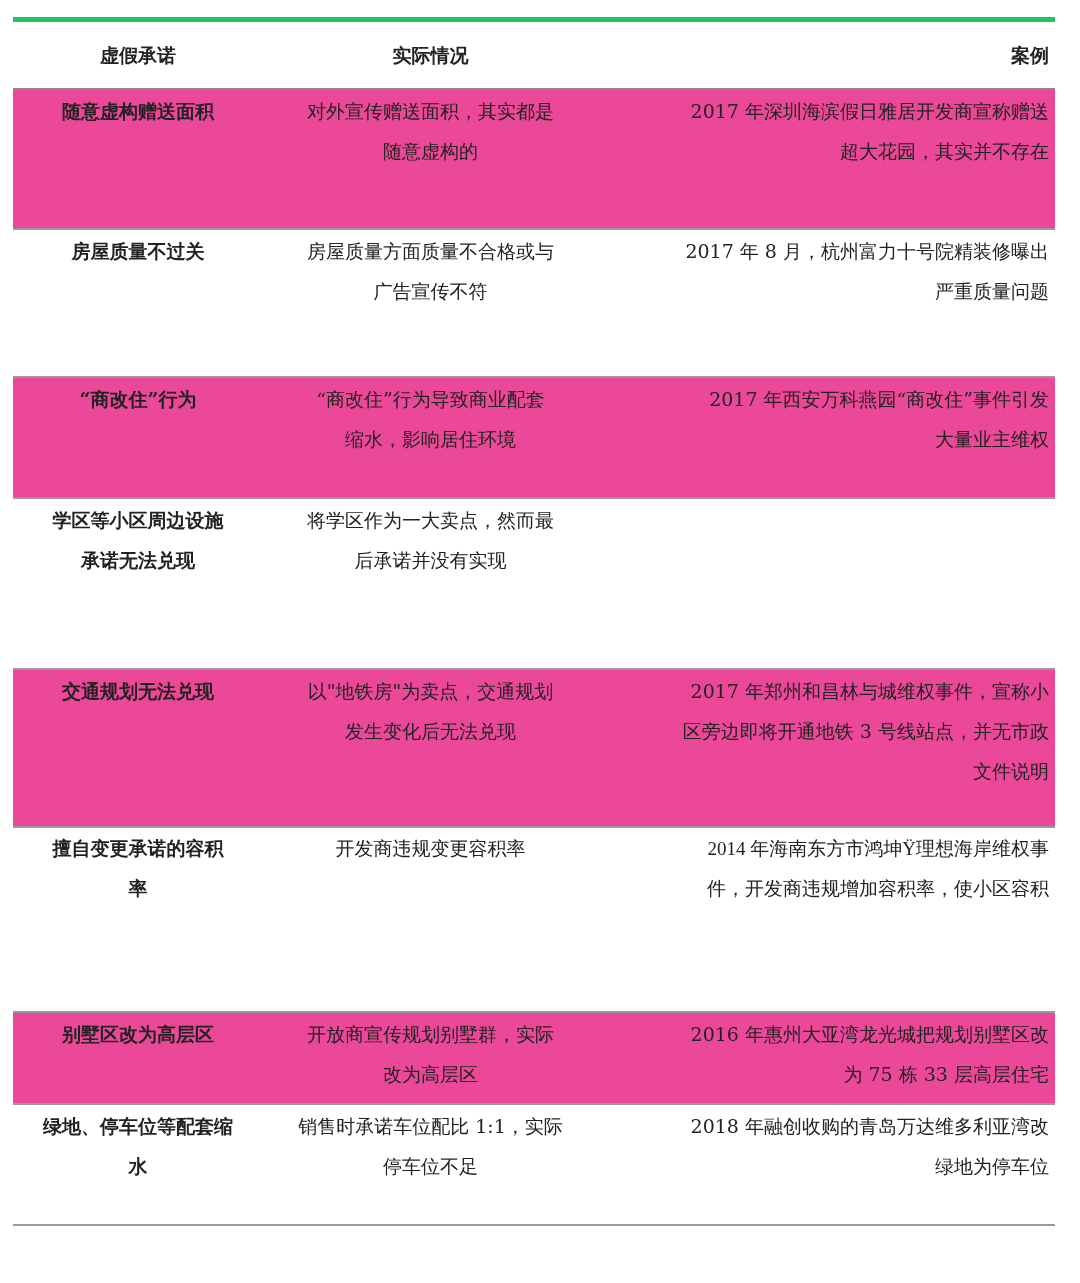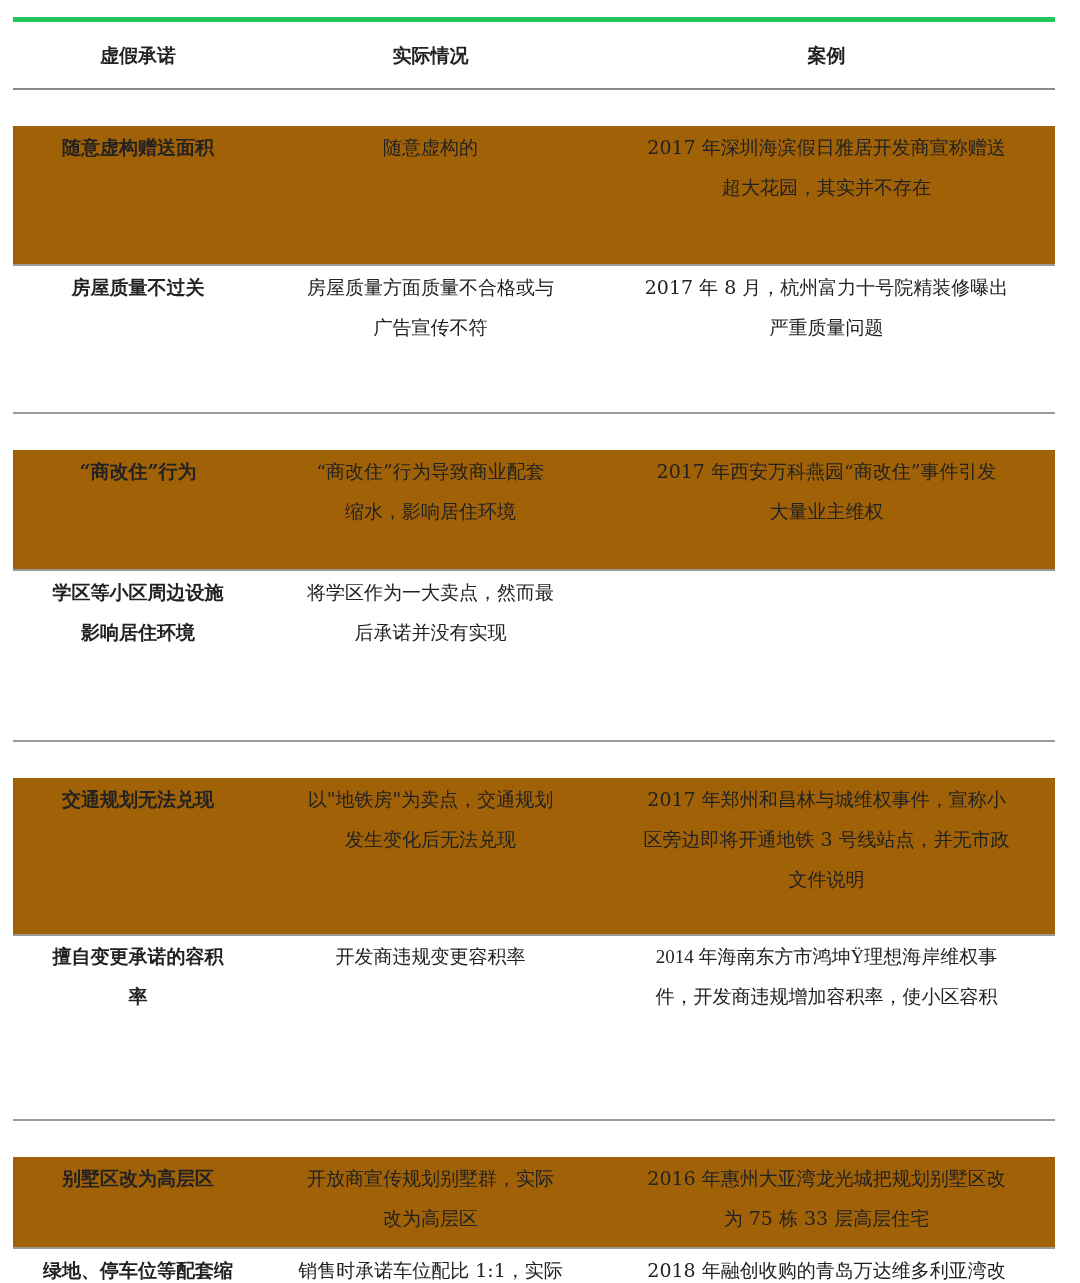--- a/index.html
+++ b/index.html
@@ -1,42 +1,43 @@
 <!DOCTYPE html>
 <html><head>
 <meta charset="utf-8">
 <style>
   html, body { margin: 0; padding: 0; background: #ffffff; }
   body { width: 1080px; height: 1283px; position: relative; font-family: "DejaVu Serif", "Liberation Serif", serif; color: #222; }
   .table { position: absolute; left: 13px; top: 17px; width: 1042px; border-top: 5px solid #22c55e; }
   .row { display: grid; grid-template-columns: 250px 335px 457px; border-bottom: 2px solid #9a9a9a; box-sizing: border-box; }
-  .row.shaded { background: #a16207; margin-top: 36px; }
+  .row.shaded { background: #ec4899; }
   .row.header { border-bottom: 2px solid #8a8a8a; }
   .cell { text-align: center; font-size: 19px; line-height: 40px; padding-top: 1px; box-sizing: border-box; }
   .cell.c1 { font-weight: bold; padding-left: 2px; padding-right: 2px; }
   .cell.c2 { padding-left: 8px; padding-right: 8px; }
-  .cell.c3 { padding-left: 6px; padding-right: 6px; }
+  .cell.c3 { padding-left: 6px; padding-right: 6px; text-align: right; }
   .header .cell { font-weight: bold; line-height: 66px; padding-top: 0; }
   .line { display: block; white-space: nowrap; }
 </style>
 </head>
 <body>
 
 <div class="table">
   <div class="row header">
     <div class="cell c1">虚假承诺</div>
     <div class="cell c2">实际情况</div>
     <div class="cell c3">案例</div>
   </div>
   <div id="rows">
       <div class="row shaded" style="height: 140px;">
         <div class="cell c1">
           <span class="line">随意虚构赠送面积</span>
         </div>
         <div class="cell c2">
+          <span class="line">对外宣传赠送面积，其实都是</span>
           <span class="line">随意虚构的</span>
         </div>
         <div class="cell c3">
           <span class="line">2017 年深圳海滨假日雅居开发商宣称赠送</span>
           <span class="line">超大花园，其实并不存在</span>
         </div>
       </div>
       <div class="row" style="height: 148px;">
         <div class="cell c1">
           <span class="line">房屋质量不过关</span>
@@ -59,21 +60,21 @@
           <span class="line">缩水，影响居住环境</span>
         </div>
         <div class="cell c3">
           <span class="line">2017 年西安万科燕园“商改住”事件引发</span>
           <span class="line">大量业主维权</span>
         </div>
       </div>
       <div class="row" style="height: 171px;">
         <div class="cell c1">
           <span class="line">学区等小区周边设施</span>
-          <span class="line">影响居住环境</span>
+          <span class="line">承诺无法兑现</span>
         </div>
         <div class="cell c2">
           <span class="line">将学区作为一大卖点，然而最</span>
           <span class="line">后承诺并没有实现</span>
         </div>
       </div>
       <div class="row shaded" style="height: 158px;">
         <div class="cell c1">
           <span class="line">交通规划无法兑现</span>
         </div>
@@ -106,21 +107,21 @@
         </div>
         <div class="cell c2">
           <span class="line">开放商宣传规划别墅群，实际</span>
           <span class="line">改为高层区</span>
         </div>
         <div class="cell c3">
           <span class="line">2016 年惠州大亚湾龙光城把规划别墅区改</span>
           <span class="line">为 75 栋 33 层高层住宅</span>
         </div>
       </div>
-      <div class="row" style="height: 100px;">
+      <div class="row" style="height: 121px;">
         <div class="cell c1">
           <span class="line">绿地、停车位等配套缩</span>
           <span class="line">水</span>
         </div>
         <div class="cell c2">
           <span class="line">销售时承诺车位配比 1:1，实际</span>
           <span class="line">停车位不足</span>
         </div>
         <div class="cell c3">
           <span class="line">2018 年融创收购的青岛万达维多利亚湾改</span>

